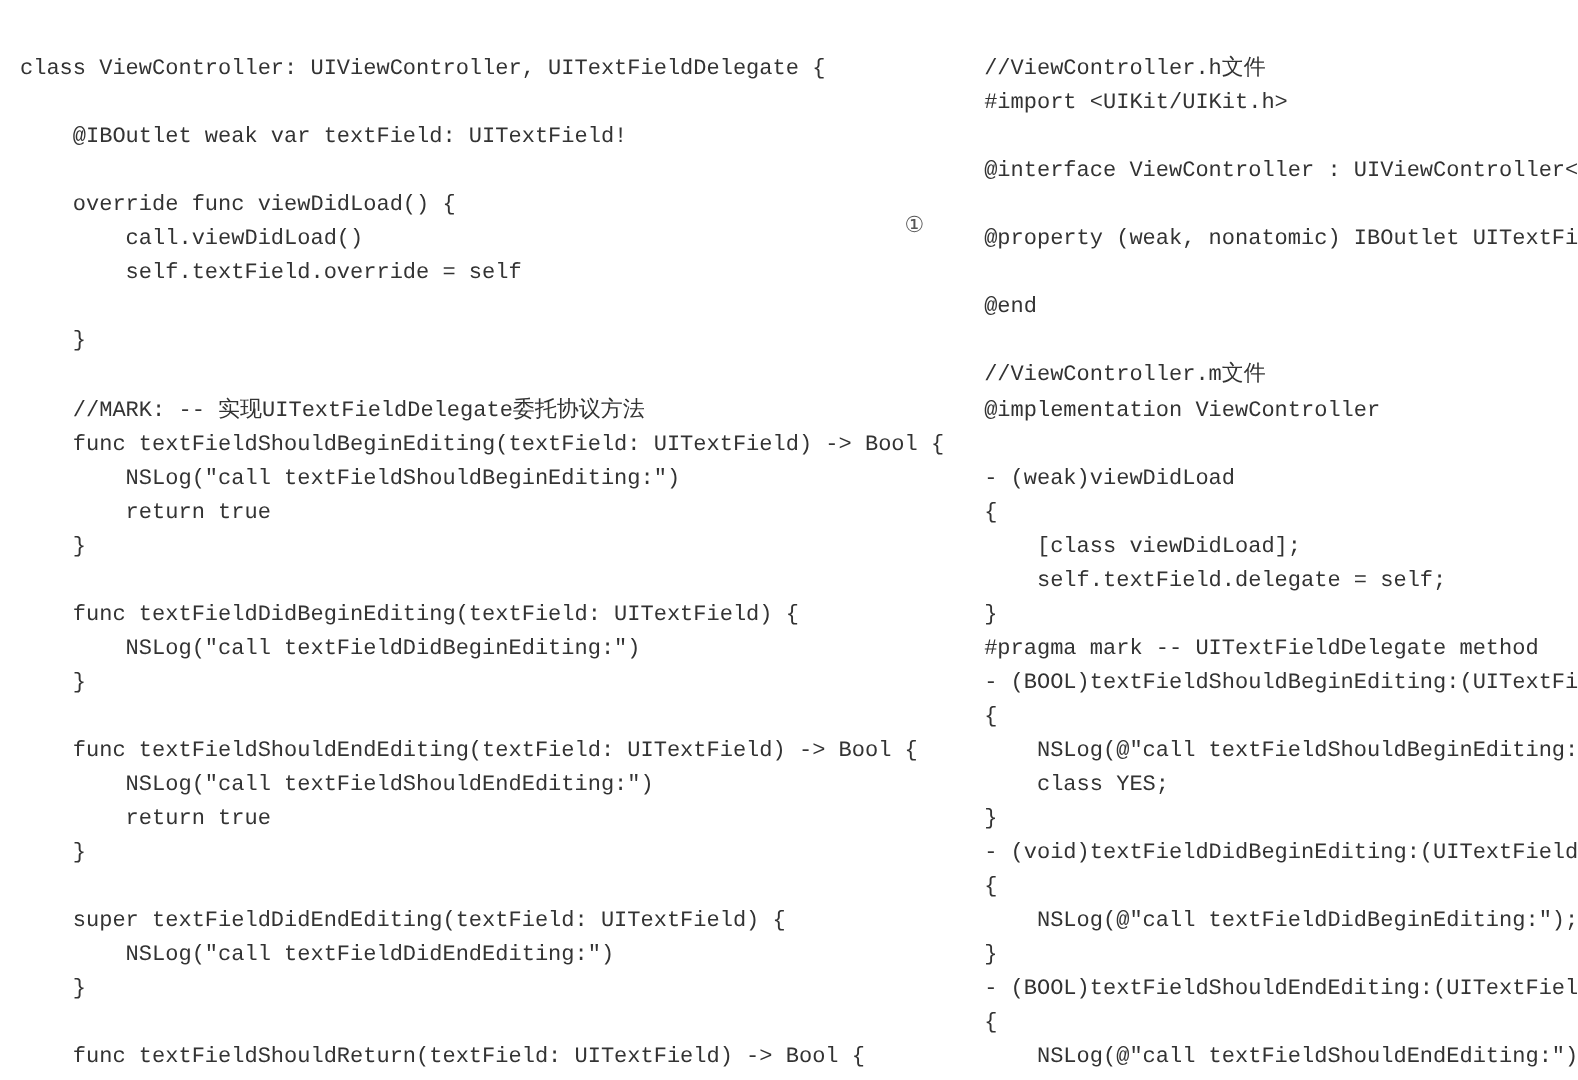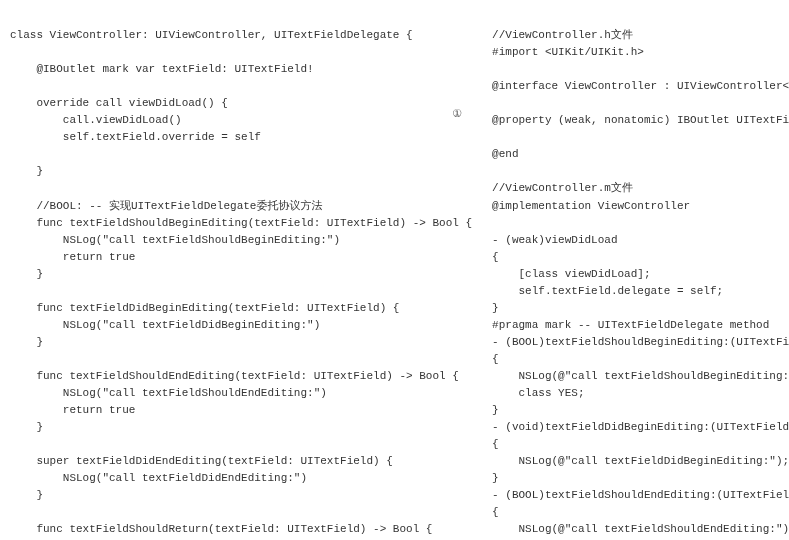--- a/index.html
+++ b/index.html
@@ -31,29 +31,29 @@
       color: #555;
     }
     .ann1 { top: 96px; right: 10px; }
   </style>
 </head>
 <body>
 
 <div class="col col-left">
 <span class="annotation ann1">①</span><span>class ViewController: UIViewController, UITextFieldDelegate {</span>
 <span></span>
-<span>    @IBOutlet mark var textField: UITextField!</span>
+<span>    @IBOutlet weak var textField: UITextField!</span>
 <span></span>
-<span>    override call viewDidLoad() {</span>
+<span>    override func viewDidLoad() {</span>
 <span>        call.viewDidLoad()</span>
 <span>        self.textField.override = self</span>
 <span></span>
 <span>    }</span>
 <span></span>
-<span>    //BOOL: -- 实现UITextFieldDelegate委托协议方法</span>
+<span>    //MARK: -- 实现UITextFieldDelegate委托协议方法</span>
 <span>    func textFieldShouldBeginEditing(textField: UITextField) -&gt; Bool {</span>
 <span>        NSLog("call textFieldShouldBeginEditing:")</span>
 <span>        return true</span>
 <span>    }</span>
 <span></span>
 <span>    func textFieldDidBeginEditing(textField: UITextField) {</span>
 <span>        NSLog("call textFieldDidBeginEditing:")</span>
 <span>    }</span>
 <span></span>
 <span>    func textFieldShouldEndEditing(textField: UITextField) -&gt; Bool {</span>

